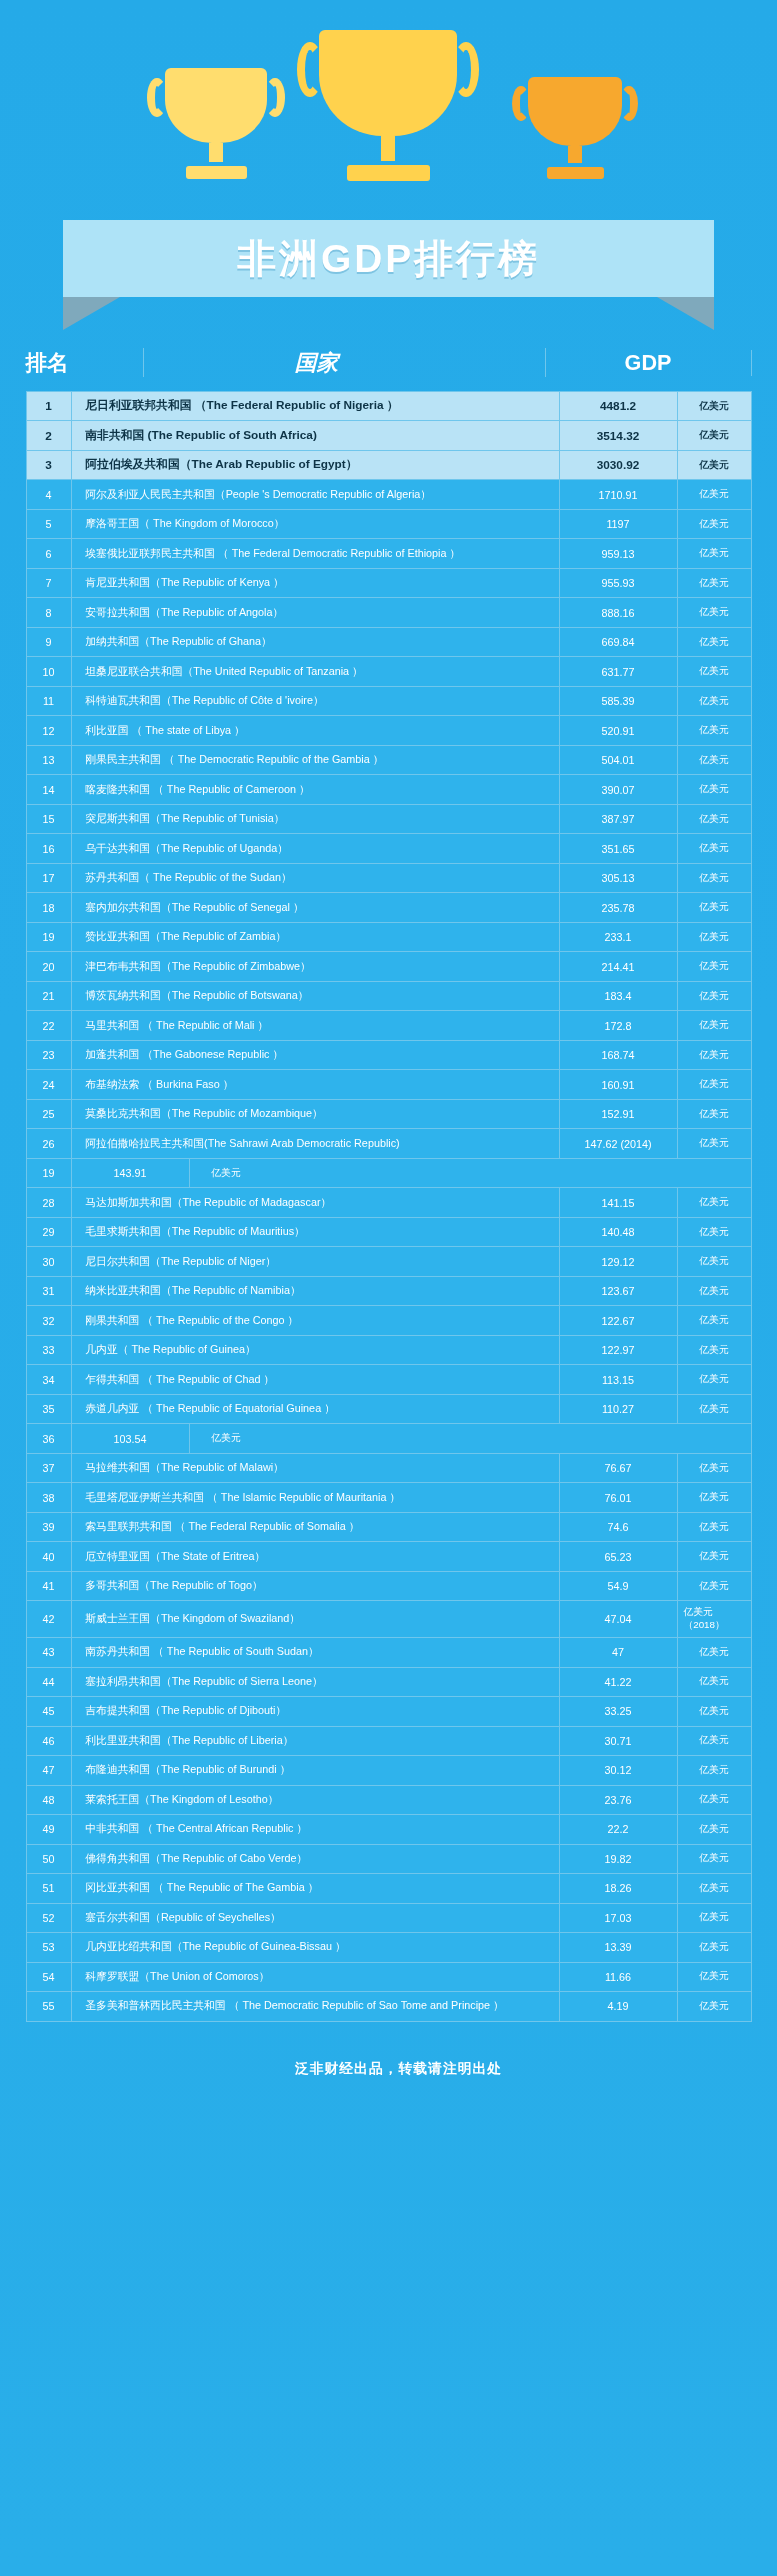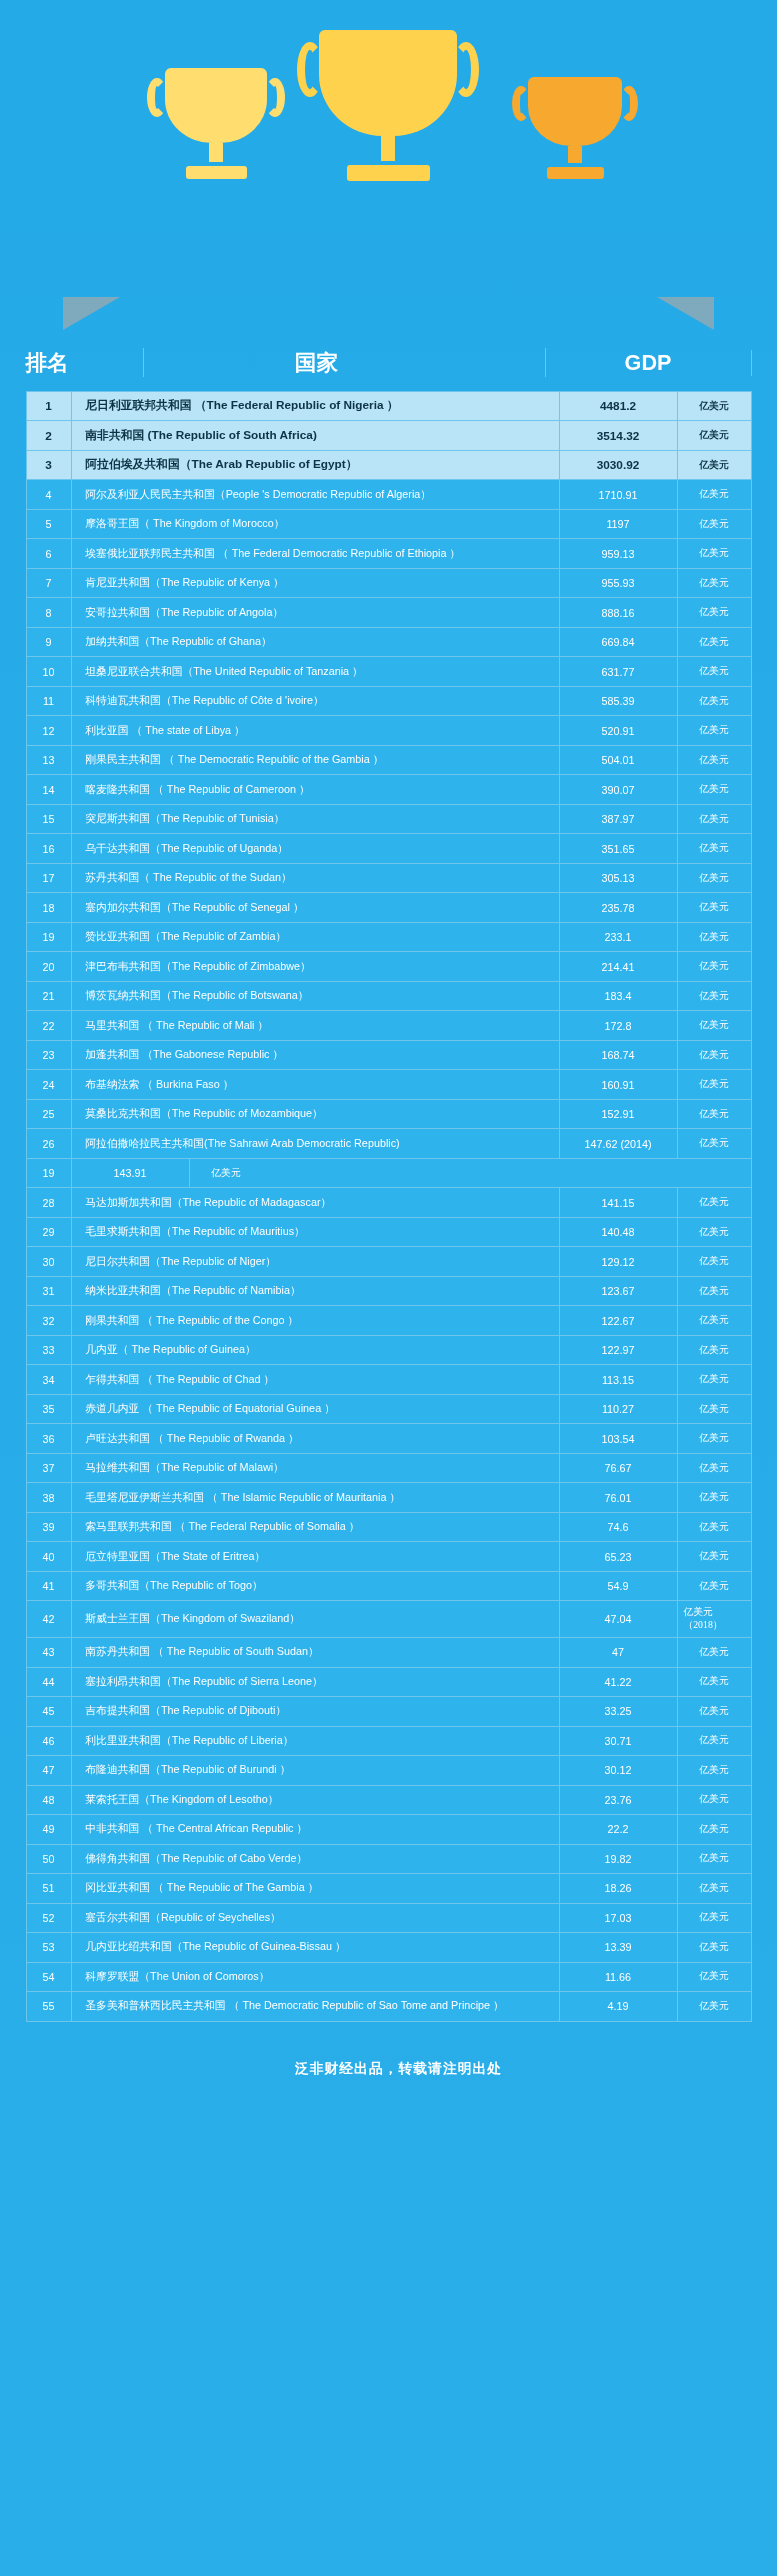--- a/index.html
+++ b/index.html
@@ -121,21 +121,21 @@
   
   .col-head {
     display: flex;
     align-items: center;
     color: #ffffff;
     font-size: 21.6px;
     font-weight: bold;
     padding: 17.7px 25.5px 13.8px 25.5px;
   }
   .col-head .c-rank { width: 118px; }
-  .col-head .c-country { flex: 1; text-align: center; padding-right: 69px; }
+  .col-head .c-country { flex: 1; text-align: center; padding-right: 69px; font-style: italic; }
   .col-head .c-gdp { width: 206px; text-align: center; }
 
   
   .table {
     margin: 0 25.5px;
     border: 1px solid #6fc6ec;
     border-bottom: none;
   }
   .row {
     display: flex;
@@ -170,21 +170,20 @@
   }
   .c-gdp {
     width: 118px;
     justify-content: center;
     border-right: 1px solid #6fc6ec;
   }
   .c-unit {
     width: 73px;
     justify-content: center;
     font-size: 9.8px;
-    font-family: Liberation Serif, serif;
   }
 
   
   .footer {
     margin-top: 21.6px;
     padding: 15.7px 0 25.5px;
     text-align: center;
     margin-left: 20px;
   }
   .footer-text {
@@ -225,20 +224,23 @@
         <div class="handle right"></div>
       </div>
       <div class="stem"></div>
       <div class="base"></div>
     </div>
   </div>
 
   <div class="banner-wrap">
     <div class="ribbon-tail left"></div>
     <div class="ribbon-tail right"></div>
+    <div class="banner">
+      <span class="banner-title">非洲GDP排行榜</span>
+    </div>
   </div>
 
   <div class="col-head">
     <span class="c-rank">排名</span>
     <span class="c-country">国家</span>
     <span class="c-gdp">GDP</span>
   </div>
 
   <div class="table" id="table-body">
       <div class="row top3">
@@ -445,21 +447,20 @@
         <div class="cell c-unit">亿美元</div>
       </div>
       <div class="row odd">
         <div class="cell c-rank">35</div>
         <div class="cell c-country">赤道几内亚 （ The Republic of  Equatorial Guinea  ）</div>
         <div class="cell c-gdp">110.27</div>
         <div class="cell c-unit">亿美元</div>
       </div>
       <div class="row even">
         <div class="cell c-rank">36</div>
-        <div class="cell c-country">卢旺达共和国 （ The Republic of  Rwanda ）</div>
         <div class="cell c-gdp">103.54</div>
         <div class="cell c-unit">亿美元</div>
       </div>
       <div class="row odd">
         <div class="cell c-rank">37</div>
         <div class="cell c-country">马拉维共和国（The Republic of Malawi）</div>
         <div class="cell c-gdp">76.67</div>
         <div class="cell c-unit">亿美元</div>
       </div>
       <div class="row even">

